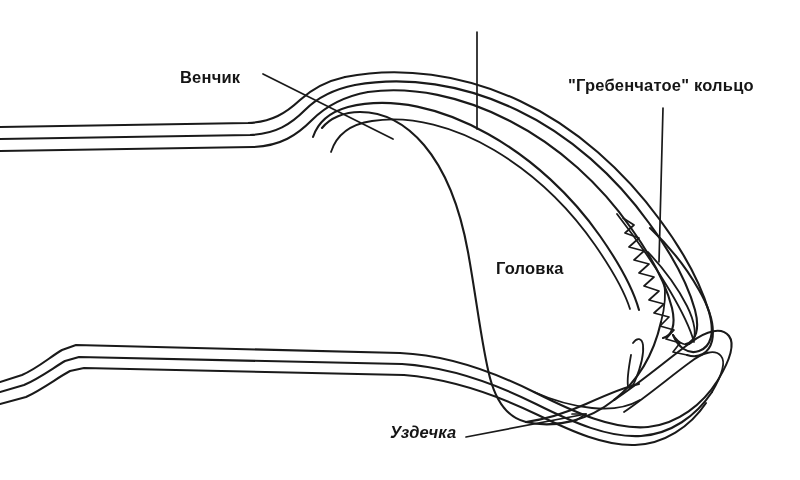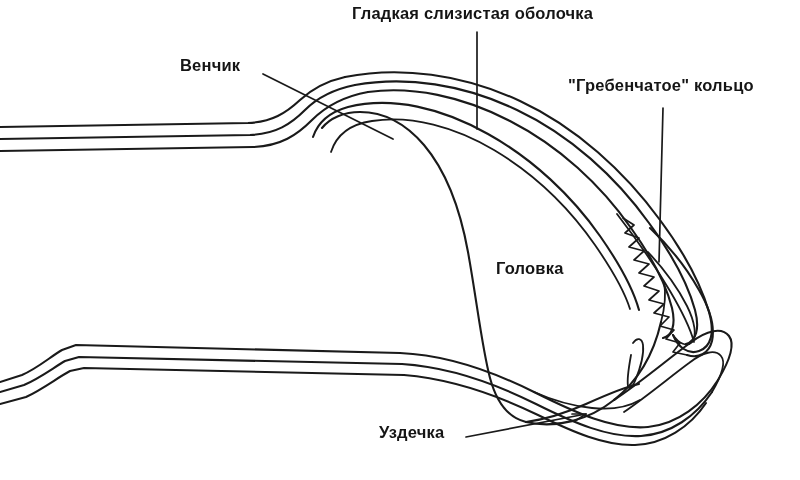--- a/index.html
+++ b/index.html
@@ -59,24 +59,24 @@
     position: absolute;
     font-family: "Liberation Sans", sans-serif;
     font-weight: bold;
     font-size: 16.5px;
     color: #151515;
     white-space: nowrap;
     letter-spacing: 0.2px;
     -webkit-font-smoothing: antialiased;
   }
   .label-smooth-mucosa { left: 352px; top: 4px; }
-  .label-corona       { left: 180px; top: 56px; }
+  .label-corona       { left: 180px; top: 68px; }
   .label-ridged-band  { left: 568px; top: 76px; }
   .label-glans        { left: 496px; top: 259px; }
-  .label-frenulum     { left: 379px; top: 423px; }
+  .label-frenulum     { left: 390px; top: 423px; font-style: italic; }
 </style>
 </head>
 <body>
 
 <div id="diagram-root">
 
   <svg id="diagram-svg" viewBox="0 0 800 480">
 
     <g>
       <path class="anat-line" d="M0,127 L248,123 C272,122 286,113 300,100 C312,89 327,81 345,77"></path>
@@ -179,21 +179,20 @@
       <line class="leader" x1="263" y1="74" x2="393" y2="139"></line>
       <line class="leader" x1="663" y1="108" x2="659" y2="262"></line>
       <g>
         <line class="leader" x1="466" y1="437" x2="586" y2="414"></line>
         <path class="leader" d="M586,414 L572,414 M586,414 L575,421"></path>
       </g>
     </g>
 
   </svg>
 
-  <div class="label-text label-smooth-mucosa">Гладкая слизистая оболочка</div>
 
   <div class="label-text label-corona">Венчик</div>
 
   <div class="label-text label-ridged-band">"Гребенчатое" кольцо</div>
 
   <div class="label-text label-glans">Головка</div>
 
   <div class="label-text label-frenulum">Уздечка</div>
 
 </div>

